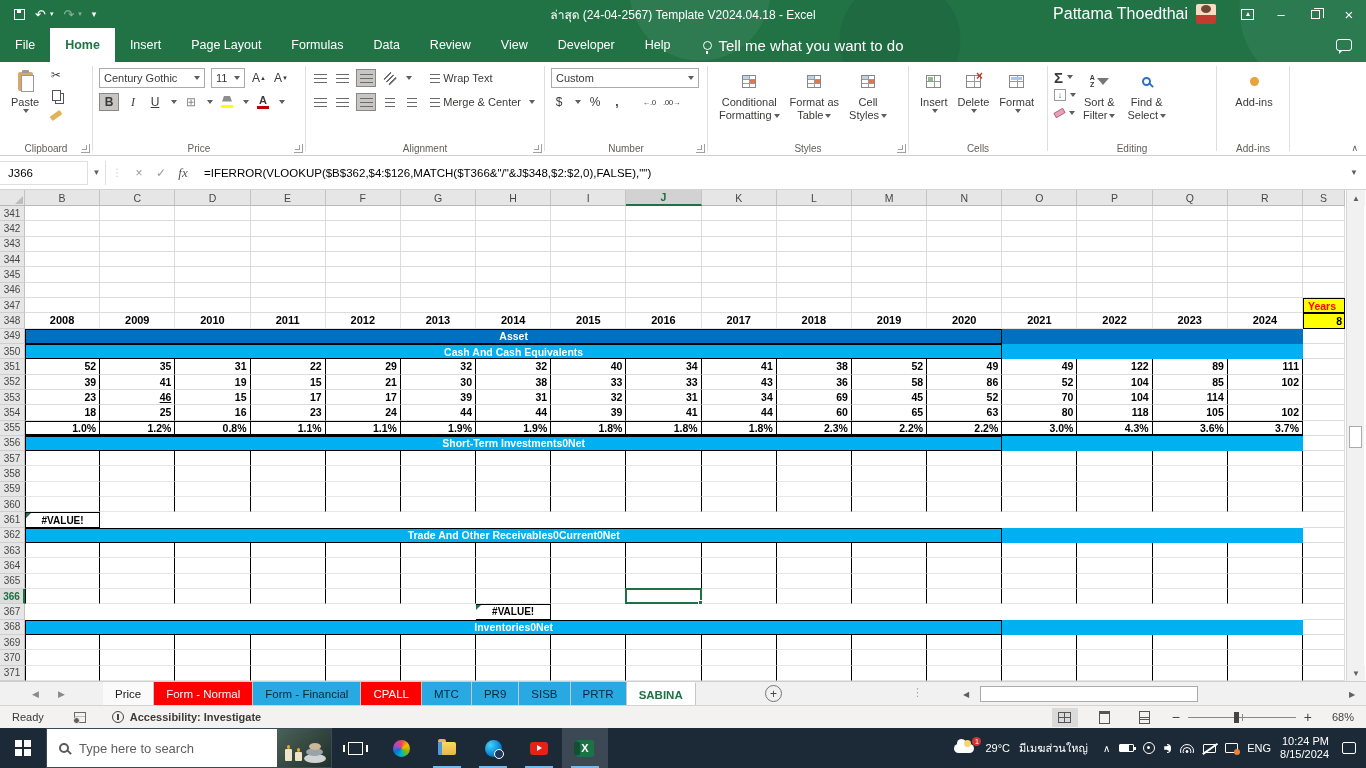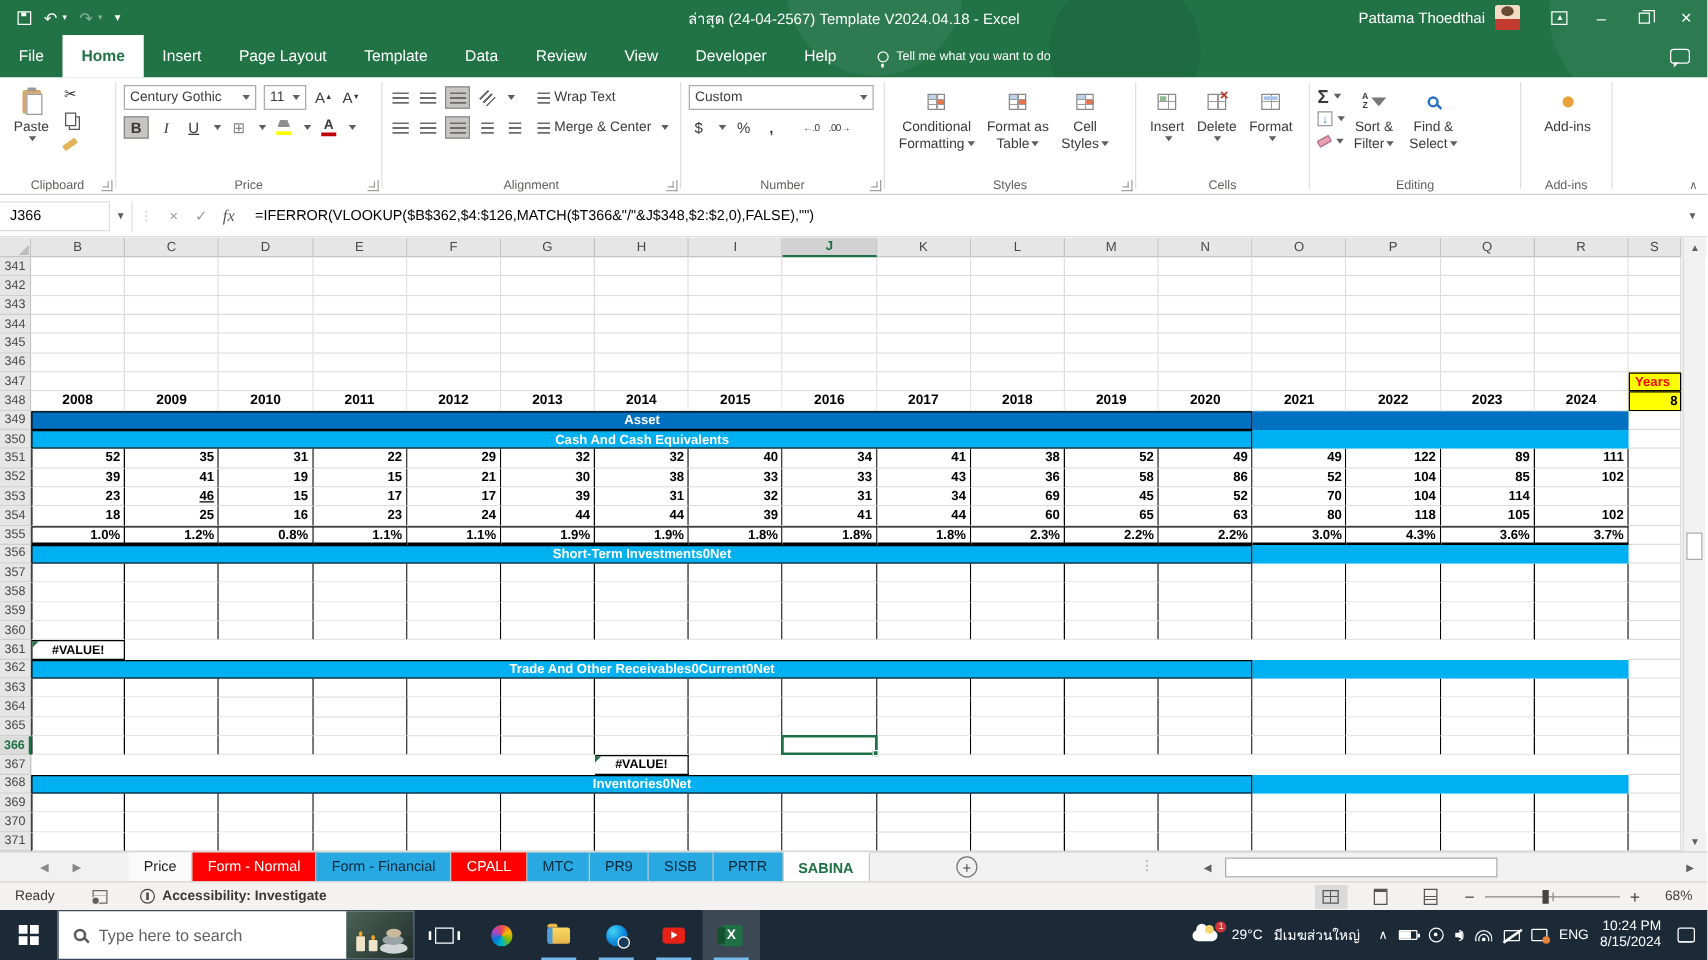--- a/index.html
+++ b/index.html
@@ -14,32 +14,32 @@
  radial-gradient(circle at 1320px 10px,rgba(255,255,255,.05) 0 80px,transparent 81px)}
 #titlebar{position:absolute;top:0;left:0;right:0;height:28px;display:flex;align-items:center;color:#fff}
 .qat{display:flex;align-items:center;gap:10px;padding-left:14px}
 .qat .g{font-size:13px;line-height:1}
 .dim{opacity:.45}
 .floppy{width:11px;height:11px;border:1.5px solid #fff;position:relative}
 .floppy::after{content:"";position:absolute;top:0;left:2px;width:4px;height:3px;background:#fff}
 .tinycaret{font-size:7px;margin-left:-6px}
 #title{position:absolute;left:0;right:0;text-align:center;font-size:12px;color:#fff;pointer-events:none}
 .tb-right{margin-left:auto;display:flex;align-items:center;height:28px}
-.username{font-size:12px;margin-right:8px}
+.username{font-size:16px;margin-right:8px}
 .avatar{width:20px;height:20px;border-radius:2px;background:linear-gradient(#f6dcc4 55%,#c23b2e 55%);position:relative;margin-right:14px}
 .avatar::before{content:"";position:absolute;top:1px;left:5px;width:10px;height:8px;border-radius:50%;background:#6b4a35}
 .wbtn{width:34px;height:28px;display:flex;align-items:center;justify-content:center;color:#fff;font-size:13px}
 .ribdisp{width:13px;height:11px;border:1px solid #fff;position:relative}
 .ribdisp::after{content:"";position:absolute;top:2px;left:4px;border-left:2px solid transparent;border-right:2px solid transparent;border-bottom:4px solid #fff}
 .restore{width:9px;height:9px;border:1px solid #fff;position:relative}
 .restore::after{content:"";position:absolute;top:-3px;left:2px;width:9px;height:9px;border:1px solid #fff;border-bottom:none;border-left:none}
 #menubar{position:absolute;top:28px;left:0;right:0;height:34px;display:flex;align-items:stretch;color:#fff}
 .mtab{padding:0 15px;display:flex;align-items:center;font-size:12.5px;white-space:nowrap}
 .mtab.active{background:#fff;color:#217346;font-weight:bold}
-.tellme{display:flex;align-items:center;gap:6px;margin-left:18px;font-size:10px}
+.tellme{display:flex;align-items:center;gap:6px;margin-left:18px;font-size:15px}
 .bulb{width:9px;height:9px;border:1.5px solid #fff;border-radius:50%;position:relative}
 .bulb::after{content:"";position:absolute;left:2px;top:9px;width:2px;height:3px;background:#fff}
 .notebtn{margin-left:auto;margin-right:14px;display:flex;align-items:center}
 .bubble{width:16px;height:12px;border:1.5px solid #fff;border-radius:3px;position:relative}
 .bubble::after{content:"";position:absolute;left:2px;bottom:-4px;border-left:4px solid #fff;border-bottom:4px solid transparent}
 
 
 #ribbon{position:absolute;top:62px;left:0;width:1366px;height:94px;background:#fff;border-bottom:1px solid #D2D0CE;display:flex;color:#3b3a39}
 .rgroup{position:relative;display:flex;flex-direction:column;padding:4px 4px 16px 6px}
 .rsep{width:1px;background:#E1DFDD;margin:4px 0}
@@ -254,21 +254,21 @@
           </span>
         <span class="wbtn" style="font-size:15px">×</span>
       </div>
     </div>
     <div id="menubar">
       <div id="menu-tabs" style="display:flex">
           <div class="mtab">File</div>
           <div class="mtab active">Home</div>
           <div class="mtab">Insert</div>
           <div class="mtab">Page Layout</div>
-          <div class="mtab">Template</div>
+          <div class="mtab">Formulas</div>
           <div class="mtab">Data</div>
           <div class="mtab">Review</div>
           <div class="mtab">View</div>
           <div class="mtab">Developer</div>
           <div class="mtab">Help</div>
         </div>
       <div class="tellme">
         <span class="bulb"></span>
         <span>Tell me what you want to do</span>
       </div>

